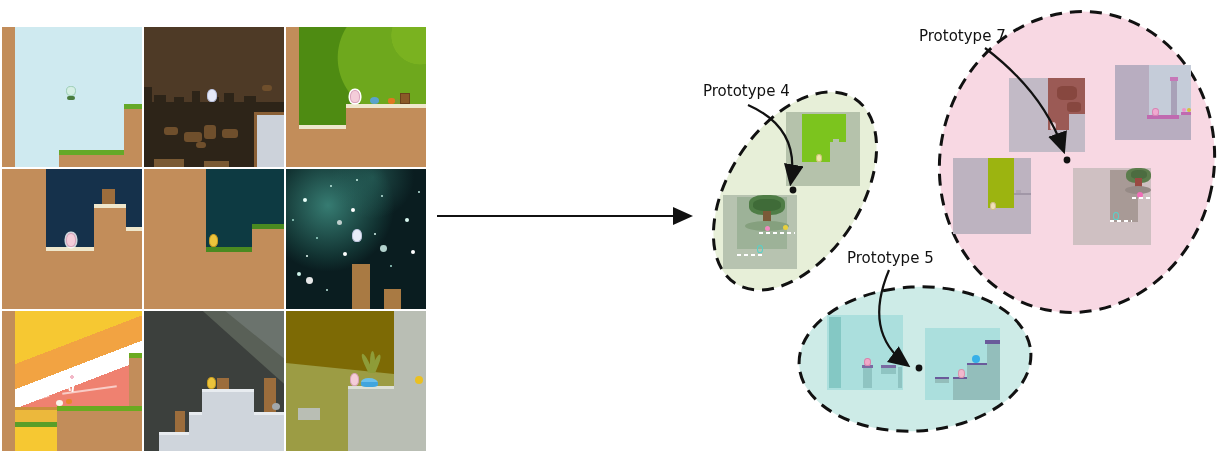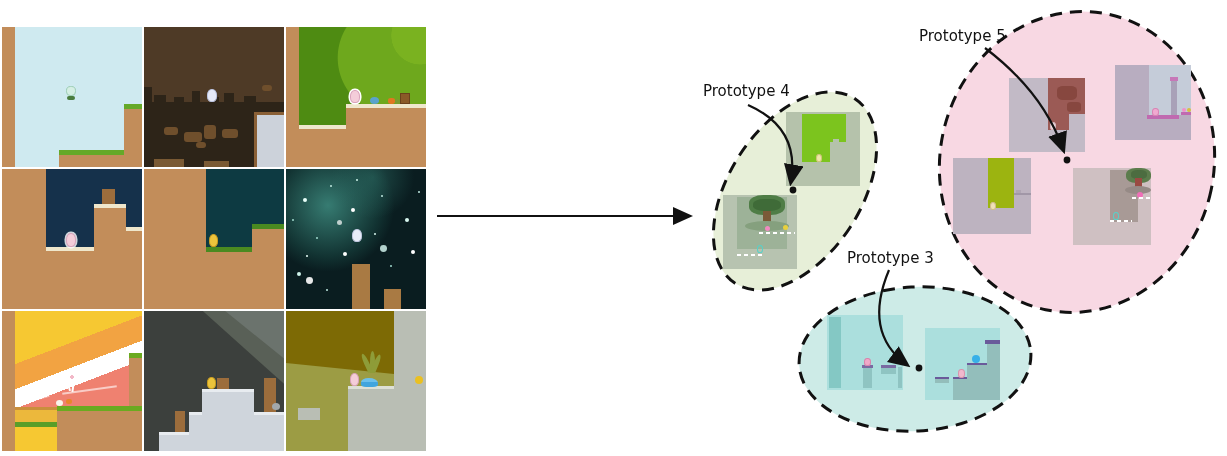--- a/index.html
+++ b/index.html
@@ -223,16 +223,16 @@
     <line x1="437" y1="216" x2="688" y2="216" stroke="#111" stroke-width="2" marker-end="url(#ah)"></line>
     <path d="M748,105 Q800,128 791,181" fill="none" stroke="#111" stroke-width="2.2" marker-end="url(#ah)"></path>
     <circle cx="793" cy="190" r="3.4" fill="#111"></circle>
     <path d="M985,48 Q1043,92 1063,149" fill="none" stroke="#111" stroke-width="2.2" marker-end="url(#ah)"></path>
     <circle cx="1067" cy="160" r="3.4" fill="#111"></circle>
     <path d="M889,270 Q863,332 906,364" fill="none" stroke="#111" stroke-width="2.2" marker-end="url(#ah)"></path>
     <circle cx="919" cy="368" r="3.4" fill="#111"></circle>
   </svg>
 
   <div class="lbl" style="left:703px;top:82px">Prototype 4</div>
-  <div class="lbl" style="left:919px;top:27px">Prototype 5</div>
-  <div class="lbl" style="left:847px;top:249px">Prototype 3</div>
+  <div class="lbl" style="left:919px;top:27px">Prototype 7</div>
+  <div class="lbl" style="left:847px;top:249px">Prototype 5</div>
 
 </div>
 
 </body></html>

